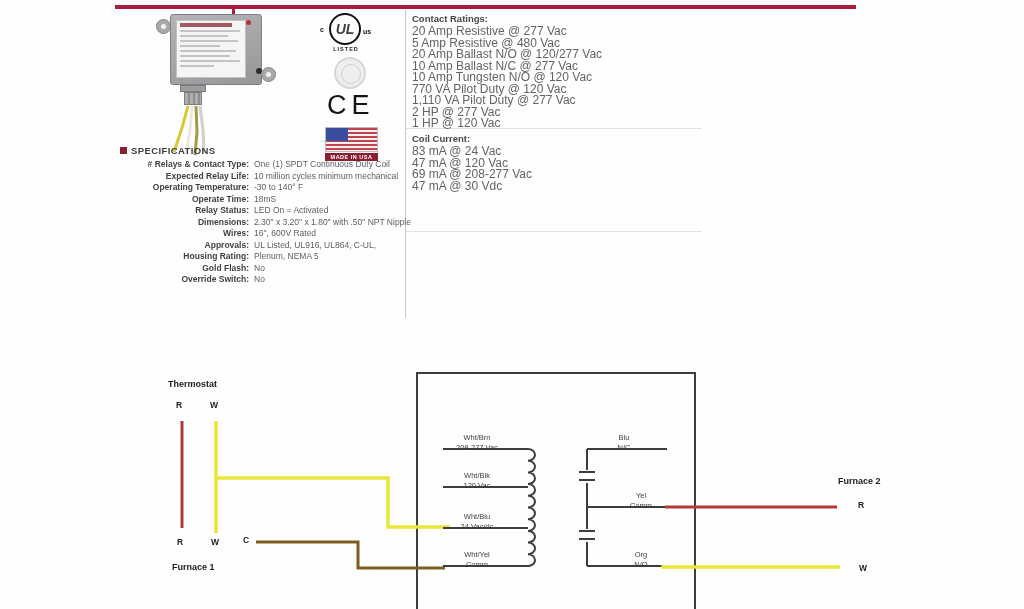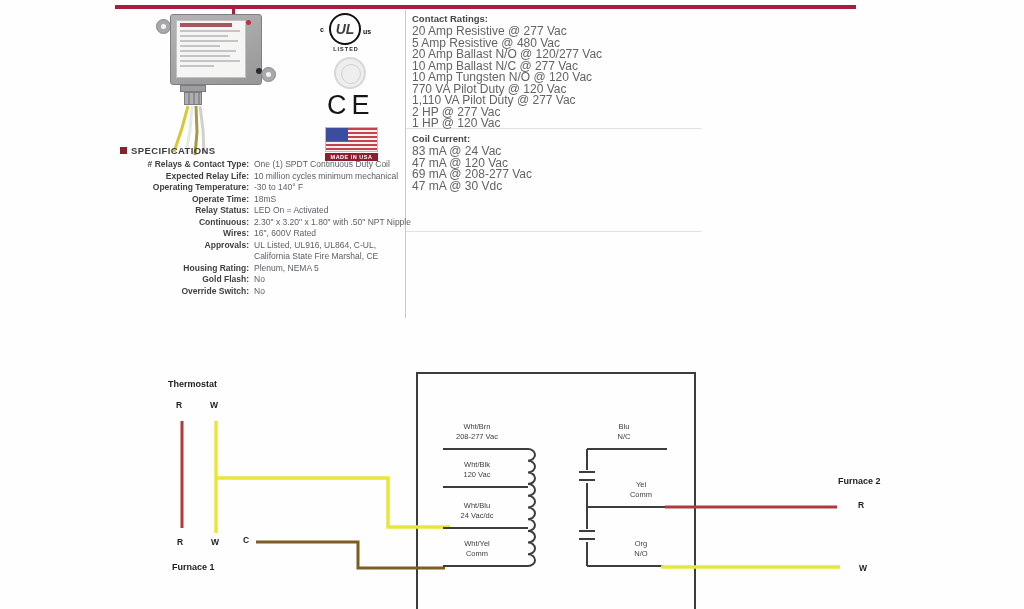--- a/index.html
+++ b/index.html
@@ -60,21 +60,21 @@
   #spec-square { width:7px; height:7px; background:#8b1f2f; margin-right:4px; }
   #spec-title { font-size:9.5px; font-weight:bold; color:#3c3c3c; letter-spacing:.4px; }
   #spec-rows { left:118px; top:159px; width:300px; }
   .spec-row { display:flex; height:11.55px; line-height:11.55px; }
   .spec-label { width:136px; text-align:right; font-size:8.5px; font-weight:bold; color:#3f3f3f; padding-right:5px; white-space:nowrap; }
   .spec-value { font-size:8.5px; color:#5c6066; white-space:nowrap; }
 
   
   .diag-name { font-weight:bold; font-size:9px; color:#1d1d1d; }
   .term { font-weight:bold; font-size:8.5px; color:#1d1d1d; }
-  .tlabel { width:80px; margin-left:-40px; text-align:center; font-size:7.5px; color:#3d3d3d; line-height:10px; }
+  .tlabel { width:80px; margin-left:-40px; text-align:center; font-size:7.5px; color:#3d3d3d; line-height:10px;margin-top:11px; }
 
   svg.layer { position:absolute; left:0; top:0; pointer-events:none; }
   .wire-red    { stroke:var(--wire-red); }
   .wire-yellow { stroke:var(--wire-yellow); }
   .wire-brown  { stroke:var(--wire-brown); }
   .blk         { stroke:var(--diagram-line); }
 </style>
 </head>
 <body>
 
@@ -170,34 +170,30 @@
       </div>
     <div class="spec-row">
         <div class="spec-label">Operate Time:</div>
         <div class="spec-value">18mS</div>
       </div>
     <div class="spec-row">
         <div class="spec-label">Relay Status:</div>
         <div class="spec-value">LED On = Activated</div>
       </div>
     <div class="spec-row">
-        <div class="spec-label">Continuous:</div>
+        <div class="spec-label">Dimensions:</div>
         <div class="spec-value">2.30" x 3.20" x 1.80" with .50" NPT Nipple</div>
       </div>
     <div class="spec-row">
         <div class="spec-label">Wires:</div>
         <div class="spec-value">16", 600V Rated</div>
       </div>
     <div class="spec-row">
         <div class="spec-label">Approvals:</div>
         <div class="spec-value">UL Listed, UL916, UL864, C-UL,</div>
-      </div>
-    <div class="spec-row">
-        <div class="spec-label"></div>
-        <div class="spec-value">California State Fire Marshal, CE</div>
       </div>
     <div class="spec-row">
         <div class="spec-label">Housing Rating:</div>
         <div class="spec-value">Plenum,  NEMA 5</div>
       </div>
     <div class="spec-row">
         <div class="spec-label">Gold Flash:</div>
         <div class="spec-value">No</div>
       </div>
     <div class="spec-row">

